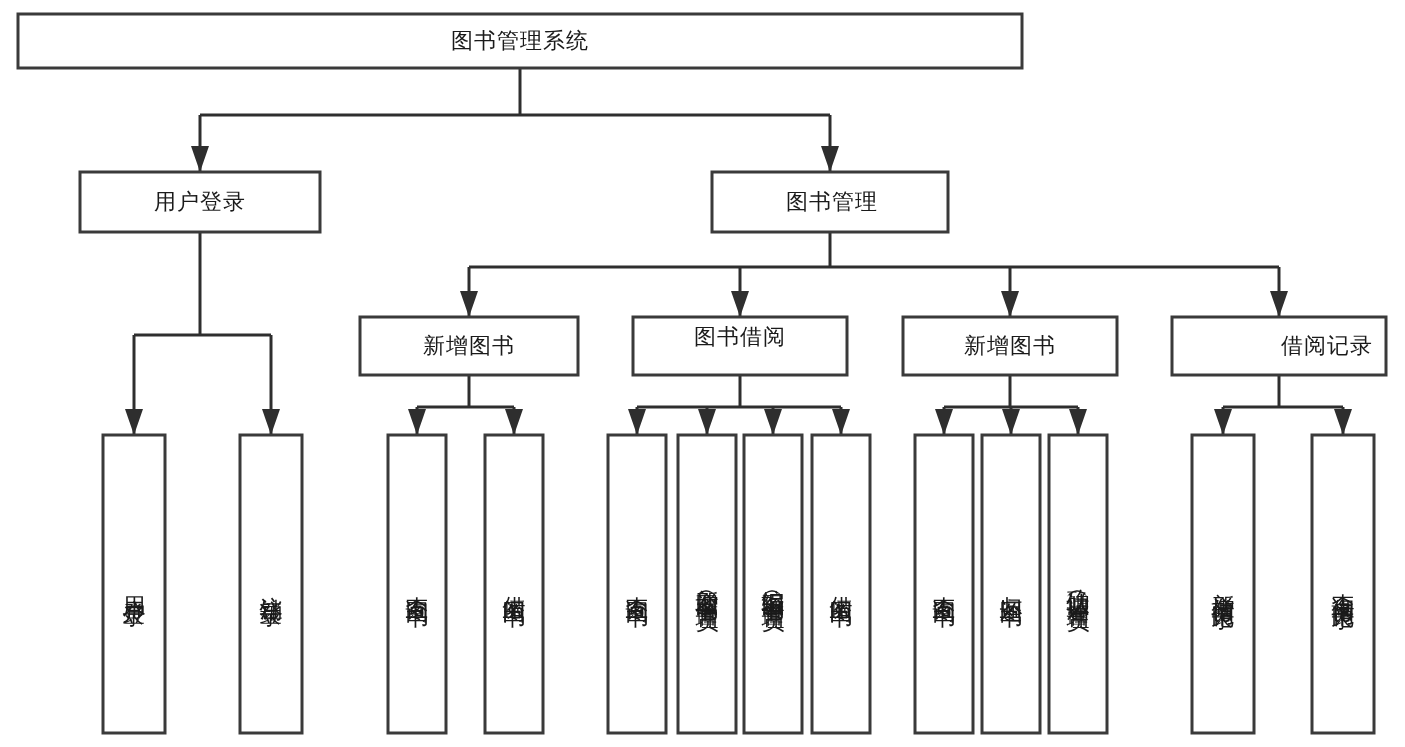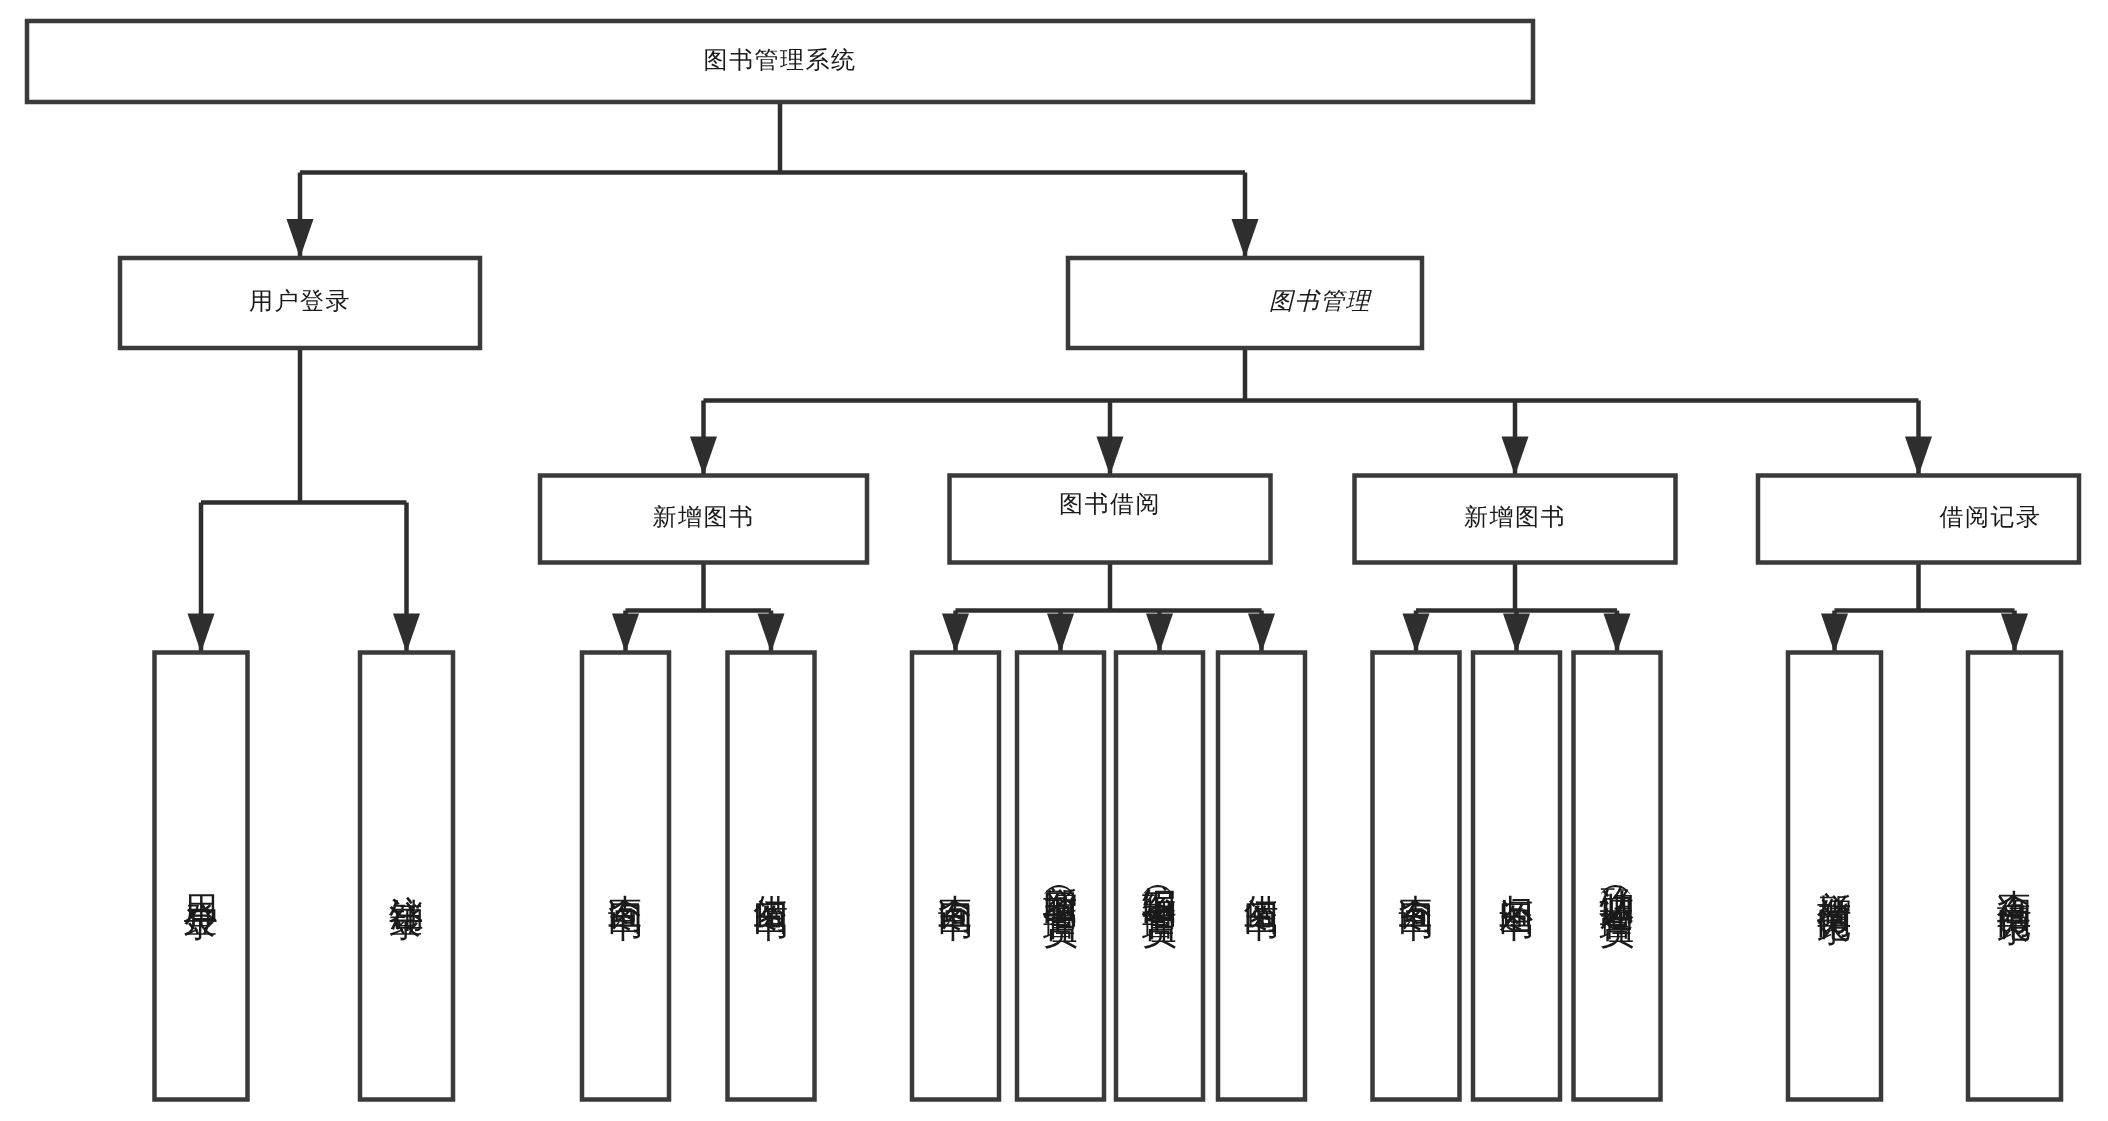--- a/index.html
+++ b/index.html
@@ -45,21 +45,21 @@
     position: absolute;
     display: flex;
     align-items: center;
     justify-content: center;
     color: #1a1a1a;
     font-family: "Liberation Sans", "DejaVu Sans", sans-serif;
     pointer-events: none;
     box-sizing: border-box;
   }
   .node-label.horizontal {
-    font-size: 16px;
+    font-size: 22px;
     letter-spacing: 1px;
     line-height: 1.1;
     white-space: nowrap;
   }
   .node-label.vertical {
     writing-mode: vertical-rl;
     text-orientation: upright;
     font-size: 23px;
     line-height: 1.25;
     letter-spacing: 3px;
@@ -154,21 +154,21 @@
         <rect x="915" y="435" width="58" height="298" class="node-box"></rect>
         <rect x="982" y="435" width="58" height="298" class="node-box"></rect>
         <rect x="1049" y="435" width="58" height="298" class="node-box"></rect>
         <rect x="1192" y="435" width="62" height="298" class="node-box"></rect>
         <rect x="1312" y="435" width="62" height="298" class="node-box"></rect>
       </g>
   </svg>
   <div id="label-layer">
       <div class="node-label horizontal" style="left: 18px; top: 14px; width: 1004px; height: 54px;">图书管理系统</div>
       <div class="node-label horizontal" style="left: 80px; top: 172px; width: 240px; height: 60px;">用户登录</div>
-      <div class="node-label horizontal" style="left: 744px; top: 172px; width: 272px; height: 60px; font-style: italic;">图书管理</div>
+      <div class="node-label horizontal" style="left: 696px; top: 172px; width: 272px; height: 60px;">图书管理</div>
       <div class="node-label horizontal" style="left: 360px; top: 317px; width: 218px; height: 58px;">新增图书</div>
       <div class="node-label horizontal" style="left: 633px; top: 317px; width: 214px; height: 40px;">图书借阅</div>
       <div class="node-label horizontal" style="left: 903px; top: 317px; width: 214px; height: 58px;">新增图书</div>
       <div class="node-label horizontal" style="left: 1172px; top: 317px; width: 214px; height: 58px; margin-left: 48px;">借阅记录</div>
       <div class="node-label vertical" style="left: 103px; top: 435px; width: 62px; height: 298px;">用户登录</div>
       <div class="node-label vertical" style="left: 240px; top: 435px; width: 62px; height: 298px;">注销登录</div>
       <div class="node-label vertical" style="left: 388px; top: 435px; width: 58px; height: 298px;">查询图书</div>
       <div class="node-label vertical" style="left: 485px; top: 435px; width: 58px; height: 298px;">借阅图书</div>
       <div class="node-label vertical" style="left: 608px; top: 435px; width: 58px; height: 298px;">查询图书</div>
       <div class="node-label vertical" style="left: 678px; top: 435px; width: 58px; height: 298px;">新增图书（管理员）</div>

